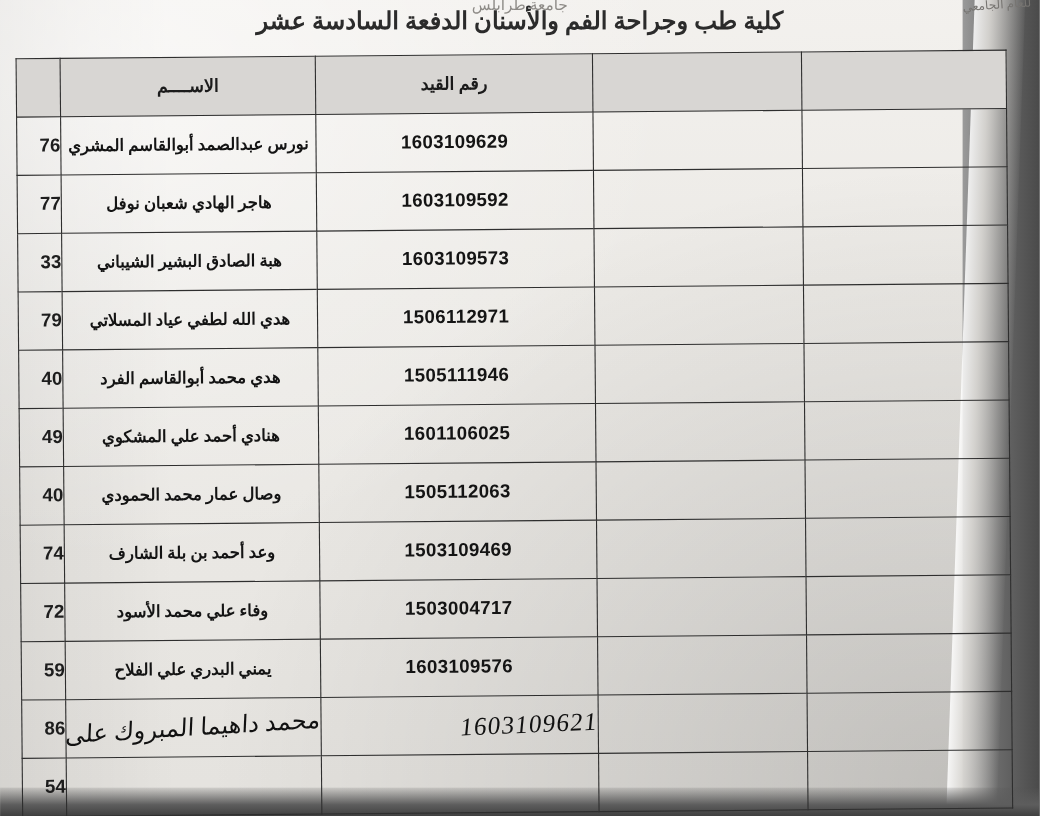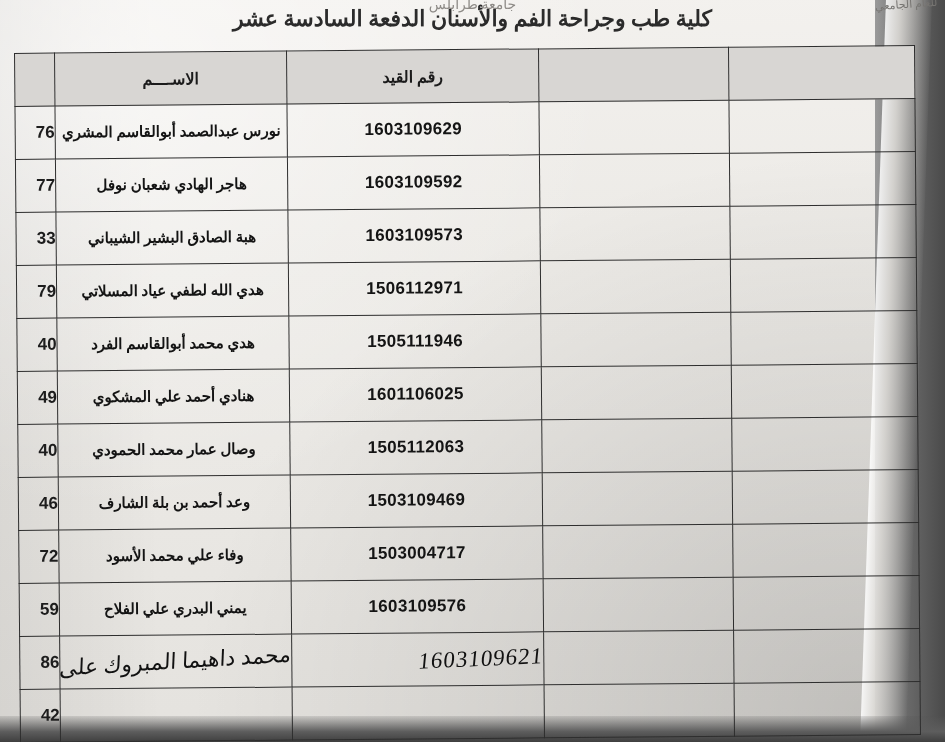--- a/index.html
+++ b/index.html
@@ -264,21 +264,21 @@
           <td class="cell-empty"></td>
           <td class="cell-reg">1505112063</td>
           <td class="cell-name">وصال عمار محمد الحمودي</td>
           <td class="cell-idx">40</td>
         </tr>
         <tr>
           <td class="cell-empty"></td>
           <td class="cell-empty"></td>
           <td class="cell-reg">1503109469</td>
           <td class="cell-name">وعد أحمد بن بلة الشارف</td>
-          <td class="cell-idx">46</td>
+          <td class="cell-idx">74</td>
         </tr>
         <tr>
           <td class="cell-empty"></td>
           <td class="cell-empty"></td>
           <td class="cell-reg">1503004717</td>
           <td class="cell-name">وفاء علي محمد الأسود</td>
           <td class="cell-idx">72</td>
         </tr>
         <tr>
           <td class="cell-empty"></td>
@@ -296,19 +296,19 @@
           <td>
             <span class="hand">محمد داهيما المبروك على</span>
           </td>
           <td class="cell-idx">86</td>
         </tr>
         <tr>
           <td class="cell-empty"></td>
           <td class="cell-empty"></td>
           <td class="cell-empty"></td>
           <td class="cell-empty"></td>
-          <td class="cell-idx">42</td>
+          <td class="cell-idx">54</td>
         </tr>
       </tbody>
     </table>
   </div>
 
 </div>
 
 </body></html>

